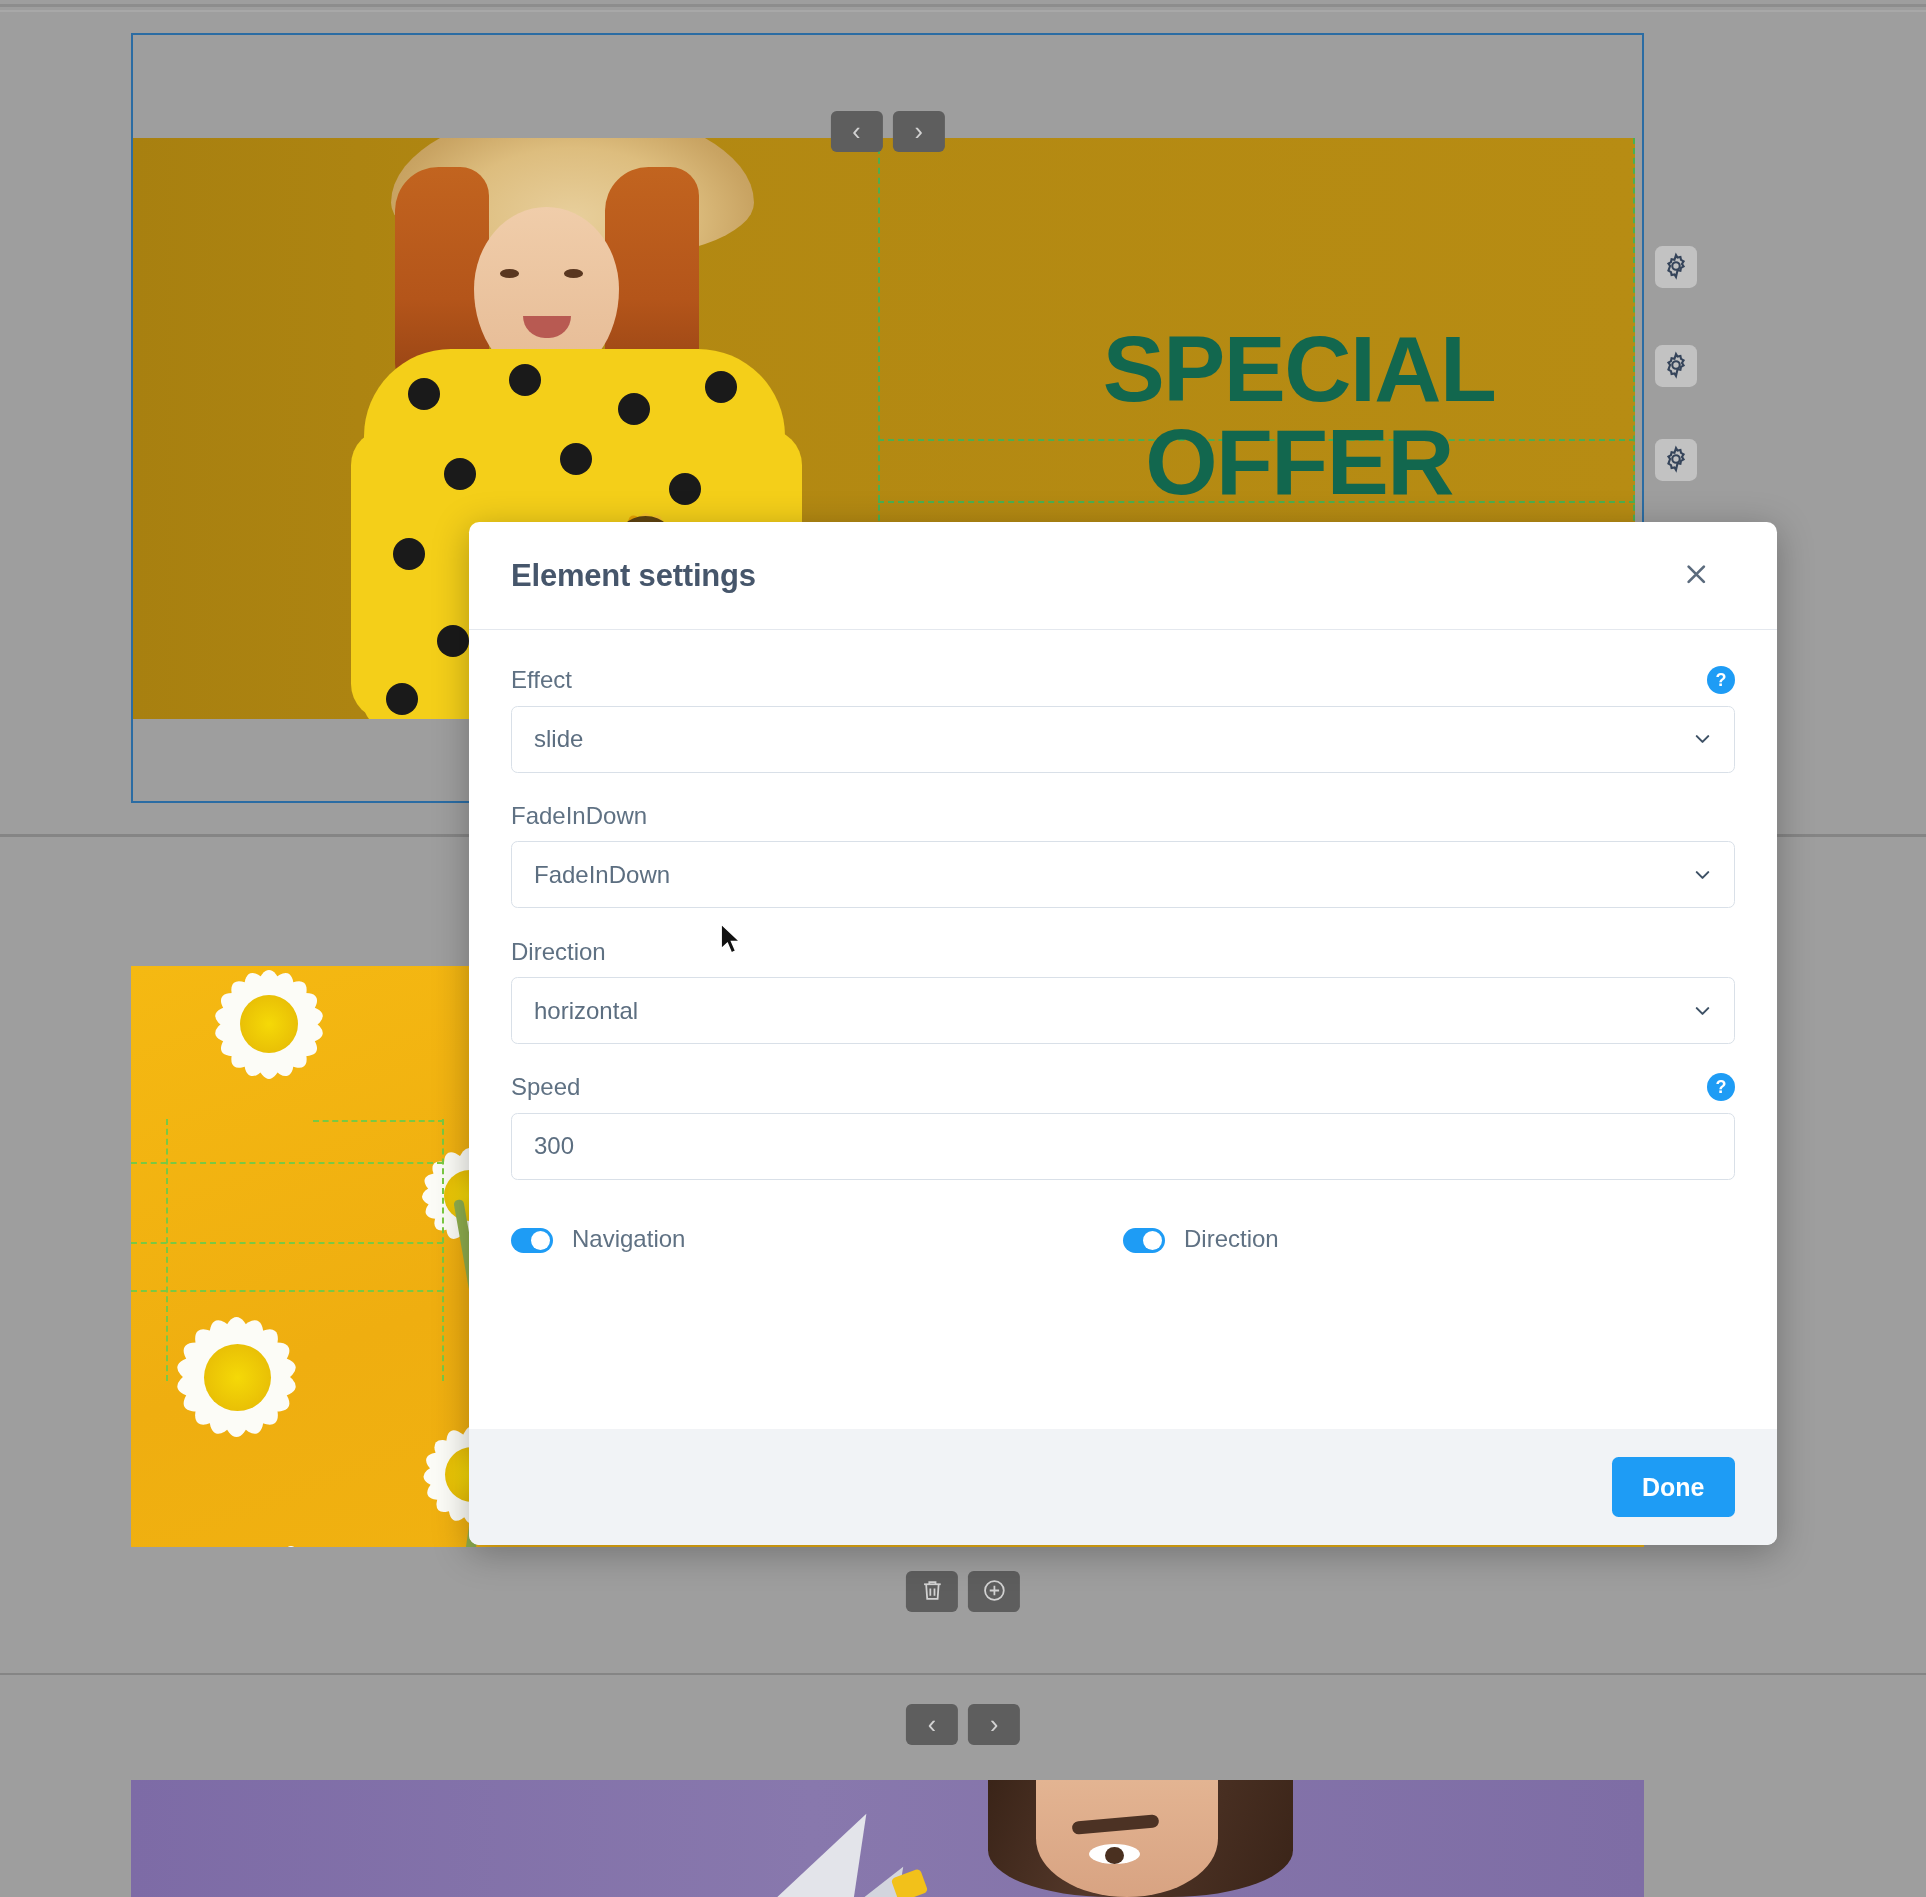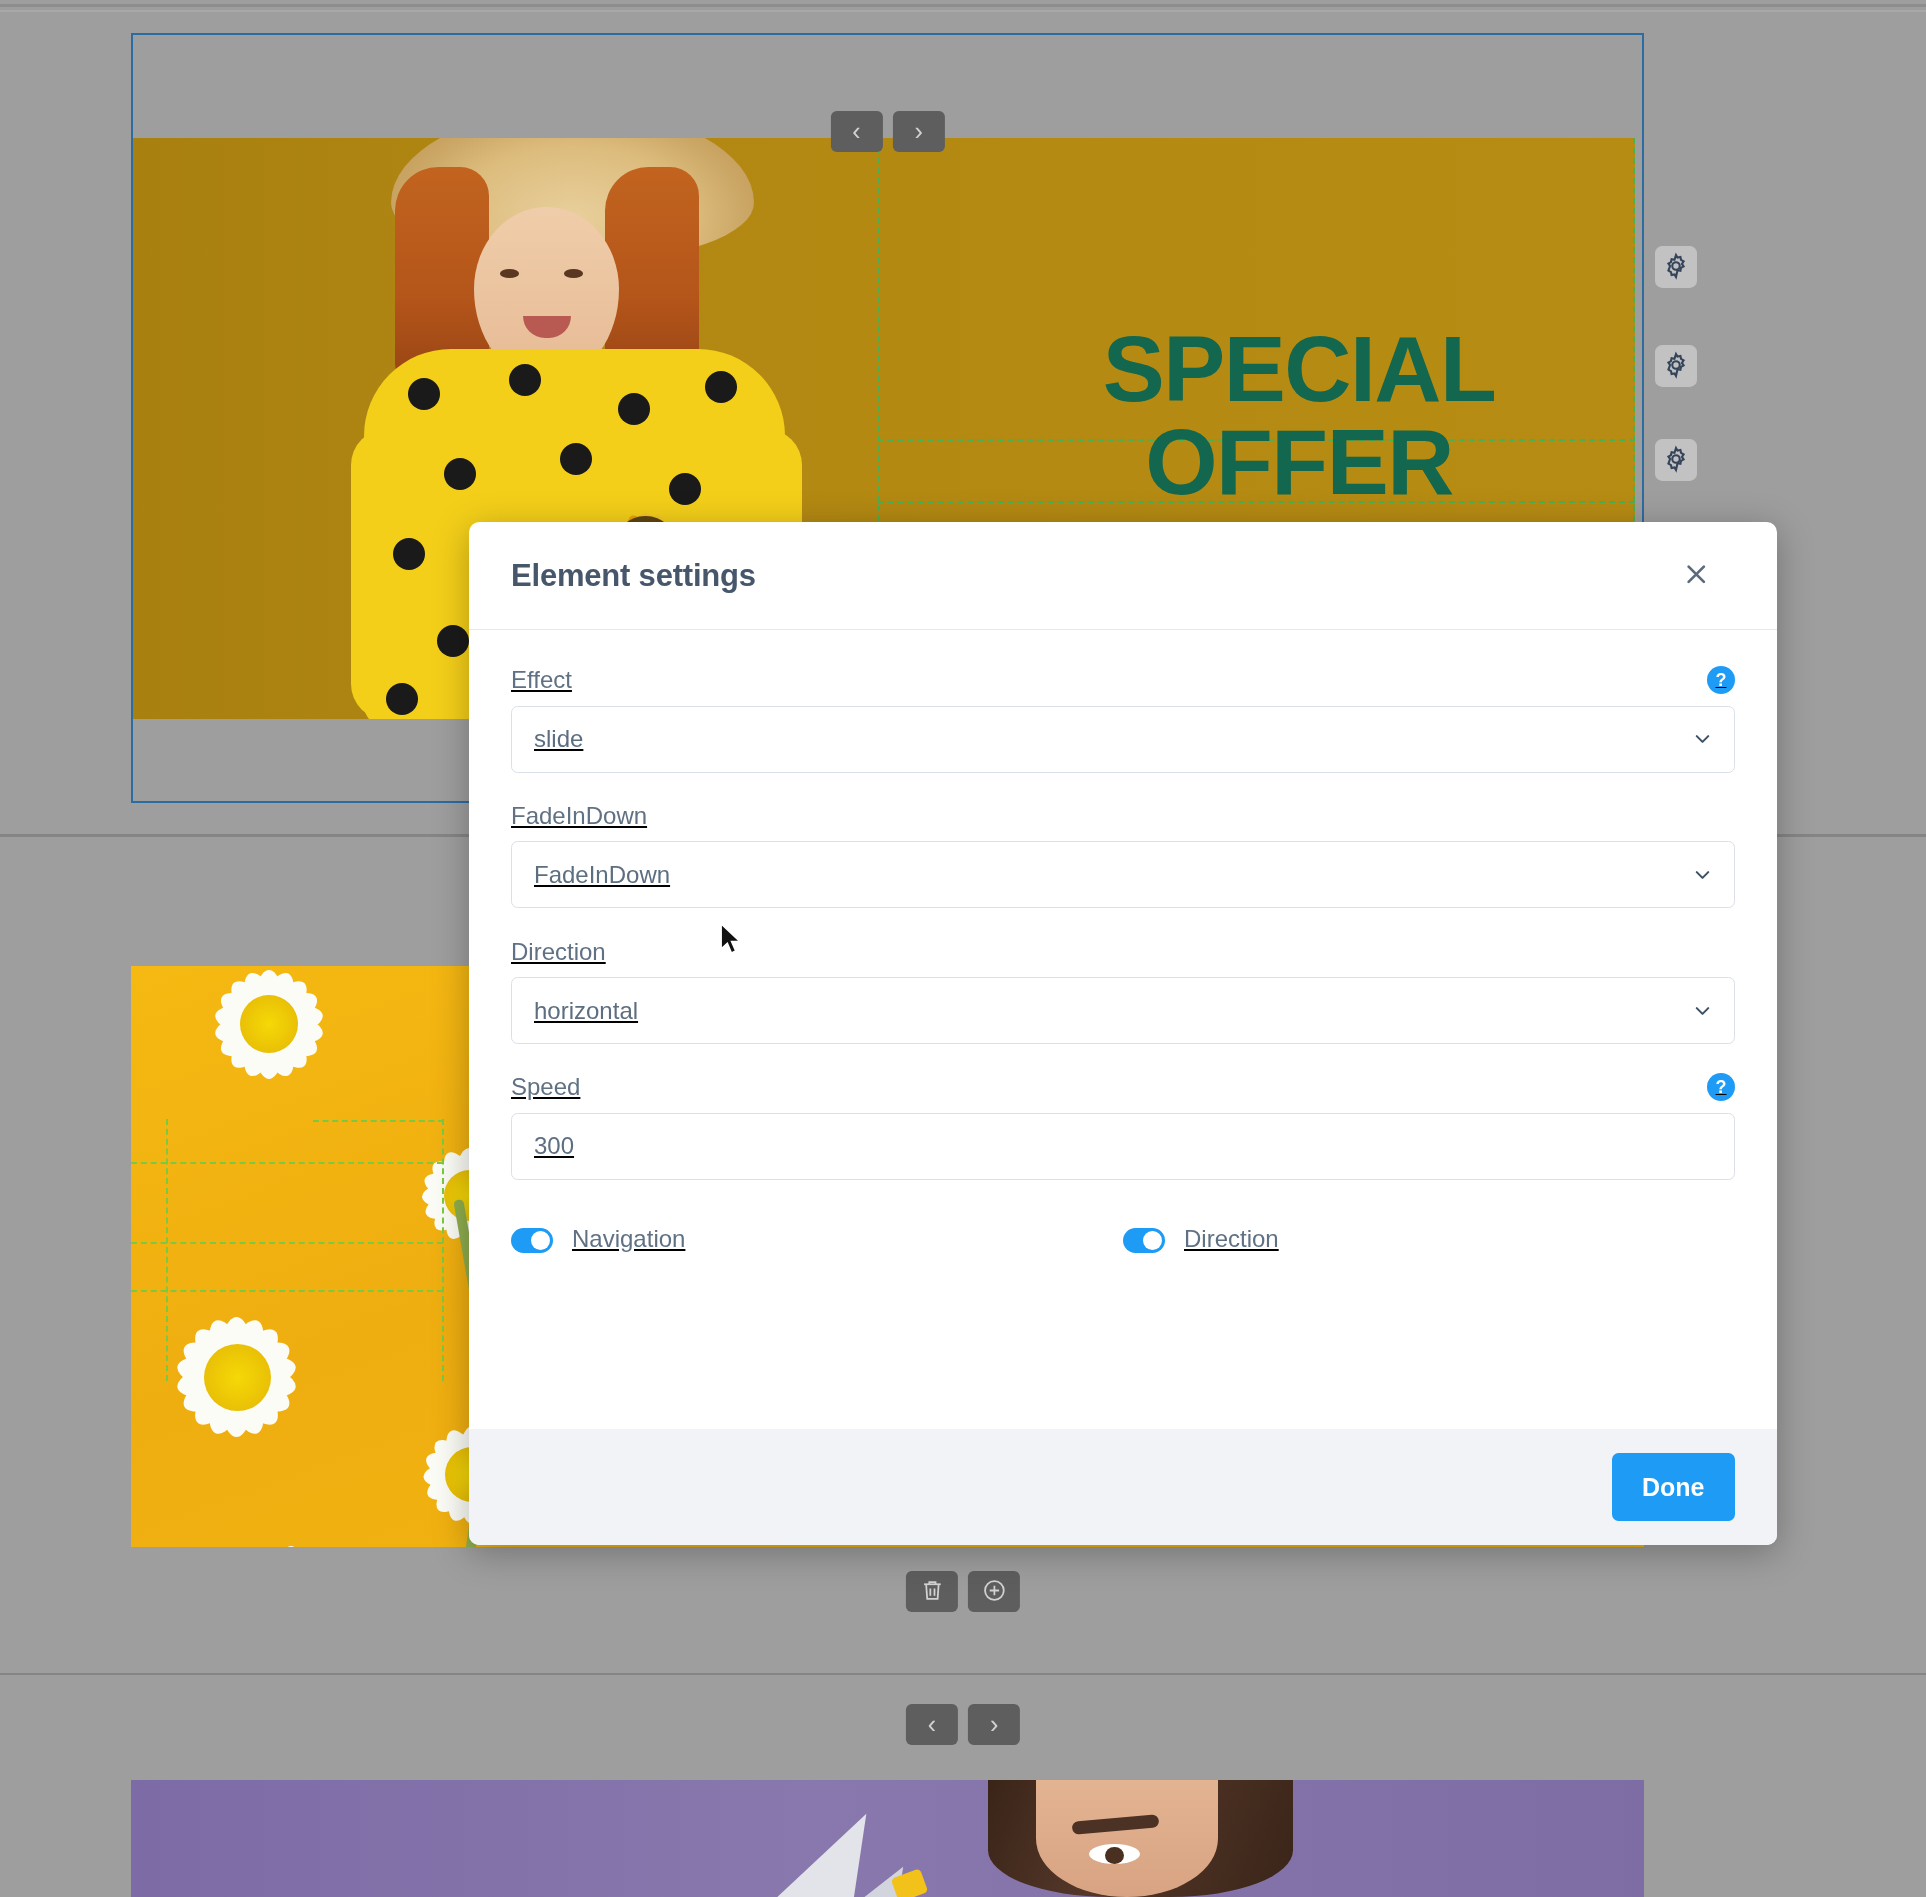--- a/index.html
+++ b/index.html
@@ -318,21 +318,20 @@
     width: 44px; height: 44px;
     display: flex; align-items: center; justify-content: center;
     cursor: pointer;
   }
   #modal-close svg { width: 30.5px; height: 30.5px; }
 
   #modal-body {
     flex: 1 1 auto;
     padding: 35px 42px 0 42px;
     overflow: hidden;
-    text-decoration: underline;
   }
   .field { margin-bottom: 28px; position: relative; }
   .field-head {
     display: flex; align-items: center; justify-content: space-between;
     margin-bottom: 10.2px; height: 30.5px;
   }
   .field-label {
     font-size: 24px; color: #5f7183;
   }
   .help-icon {
@@ -387,21 +386,21 @@
     height: 116px;
     background: #f1f3f6;
     display: flex; align-items: center; justify-content: flex-end;
     padding: 0 42px;
   }
   #done-button {
     background: #1e9cf5; color: #ffffff;
     border: none; border-radius: 6.5px;
     font-size: 25px; font-weight: bold;
     font-family: "Liberation Sans", sans-serif;
-    padding: 0 30.5px; height: 68px;
+    padding: 0 30.5px; height: 60px;
     cursor: pointer;
   }
 
   
   #cursor {
     position: absolute; left: 719px; top: 923px;
     width: 25px; height: 33px;
     pointer-events: none; z-index: 999;
   }
 </style>

